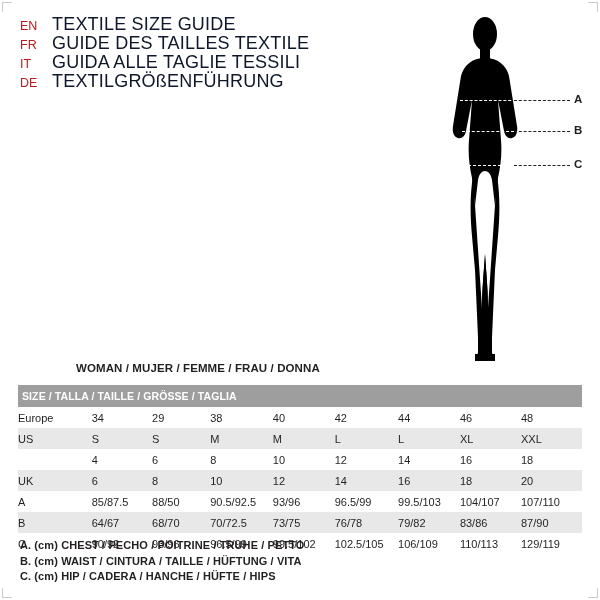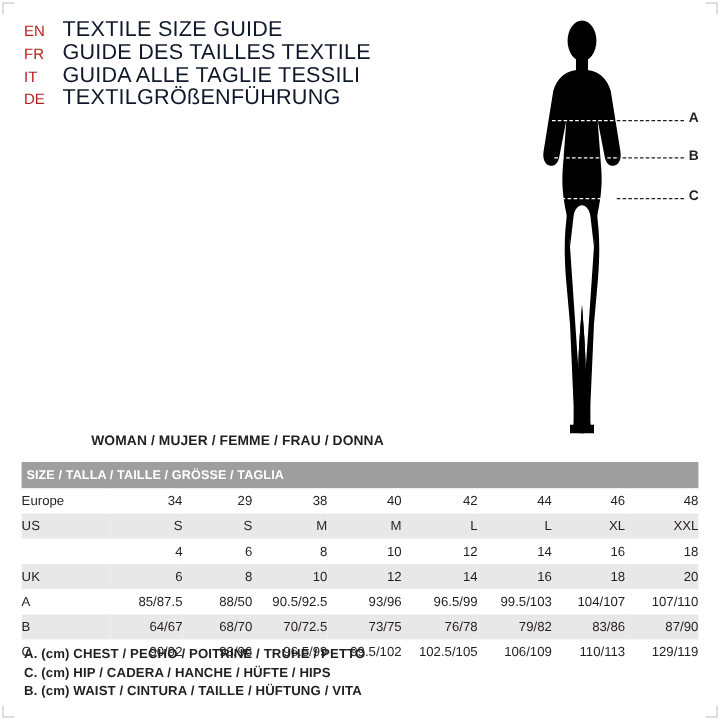--- a/index.html
+++ b/index.html
@@ -112,21 +112,21 @@
   }
   tr.shade td { background: #e8e8e8; }
   tr.plain td { background: #ffffff; }
 
   td.label-col {
     width: 86px;
     padding-left: 4px;
     text-align: left;
   }
   td.val {
-    text-align: right;
+    text-align: left;
     width: 68px;
   }
   tr.head-row td.label-col { padding-left: 4px; margin-top: 48px; }
 
   
   .footnotes {
     position: absolute;
     left: 20px;
     top: 538px;
     width: 560px;
@@ -339,17 +339,17 @@
         <td class="val">102.5/105</td>
         <td class="val">106/109</td>
         <td class="val">110/113</td>
         <td class="val">129/119</td>
       </tr>
     </tbody>
   </table>
 
   <div class="footnotes">
     <div class="footnote">A. (cm) CHEST / PECHO / POITRINE / TRUHE / PETTO</div>
+    <div class="footnote">B. (cm) WAIST / CINTURA / TAILLE / HÜFTUNG / VITA</div>
     <div class="footnote">C. (cm) HIP / CADERA / HANCHE / HÜFTE / HIPS</div>
-    <div class="footnote">B. (cm) WAIST / CINTURA / TAILLE / HÜFTUNG / VITA</div>
   </div>
 
 </div>
 
 </body></html>

